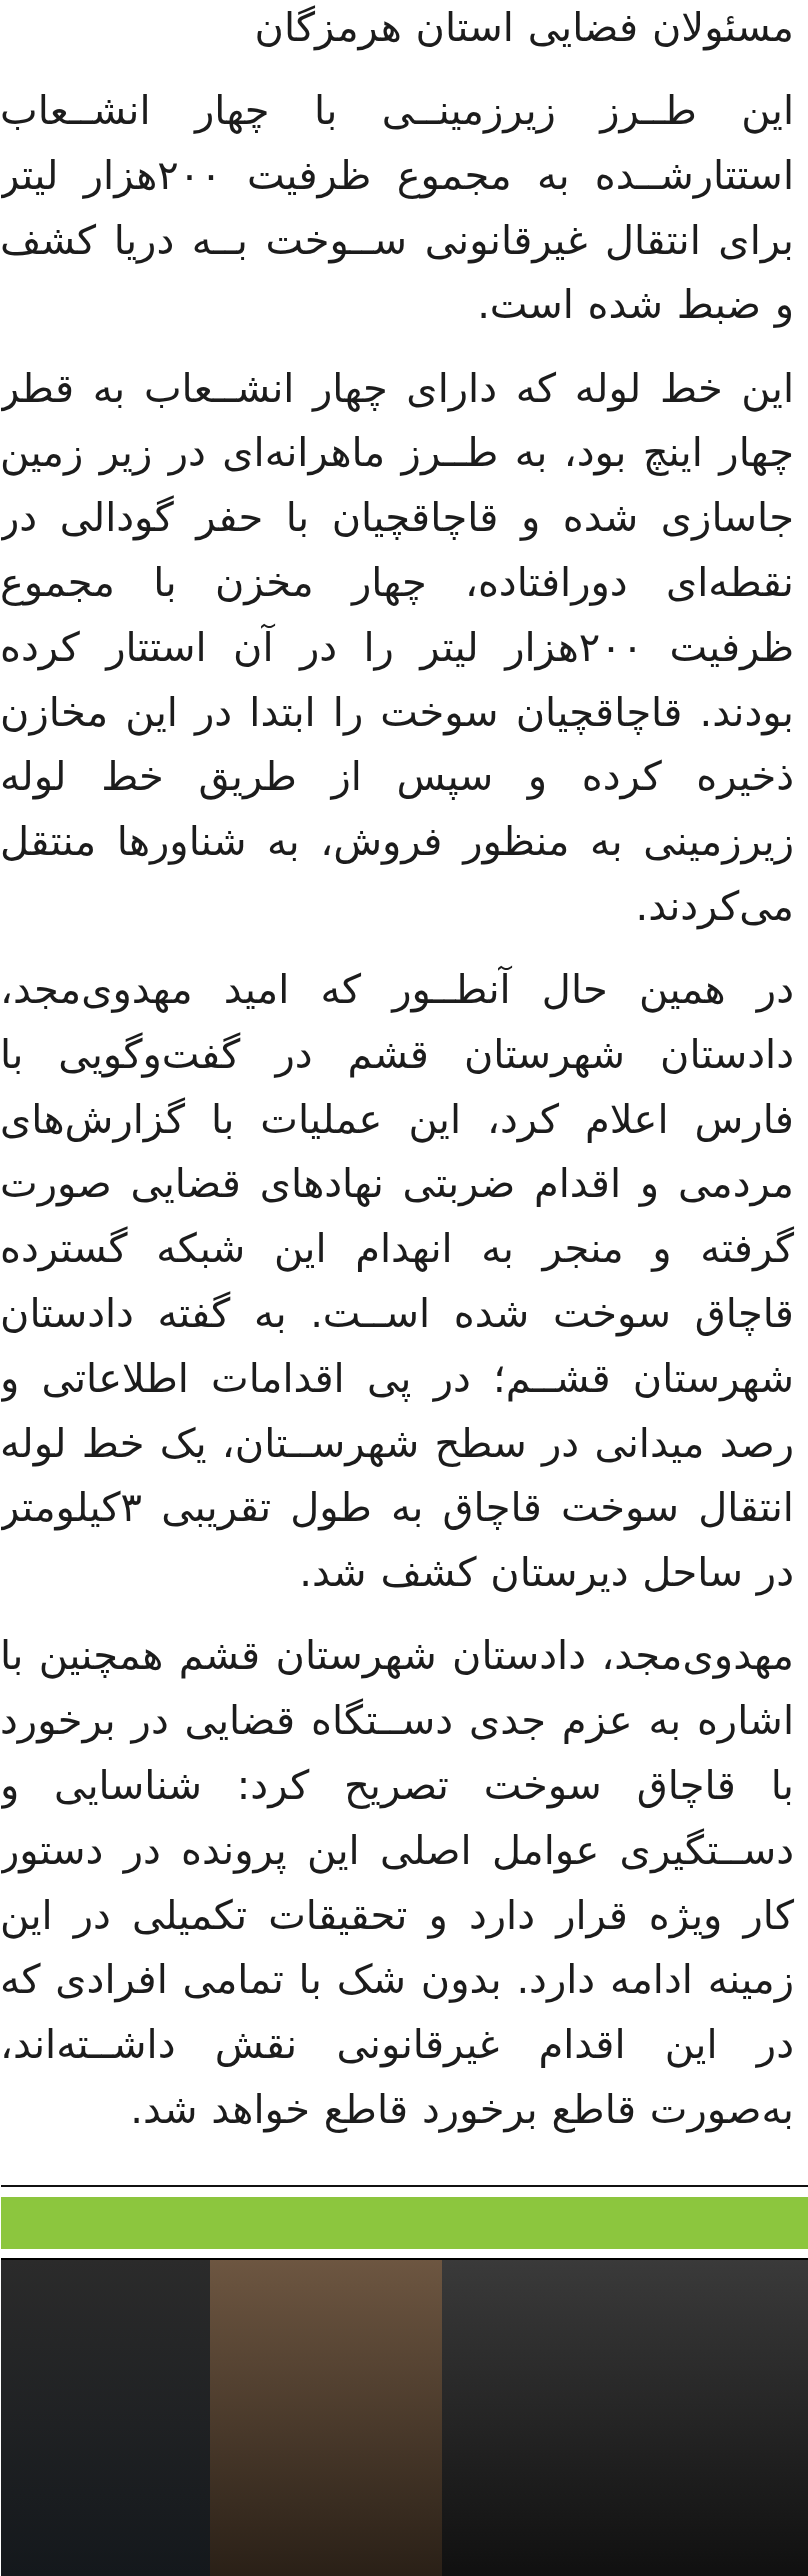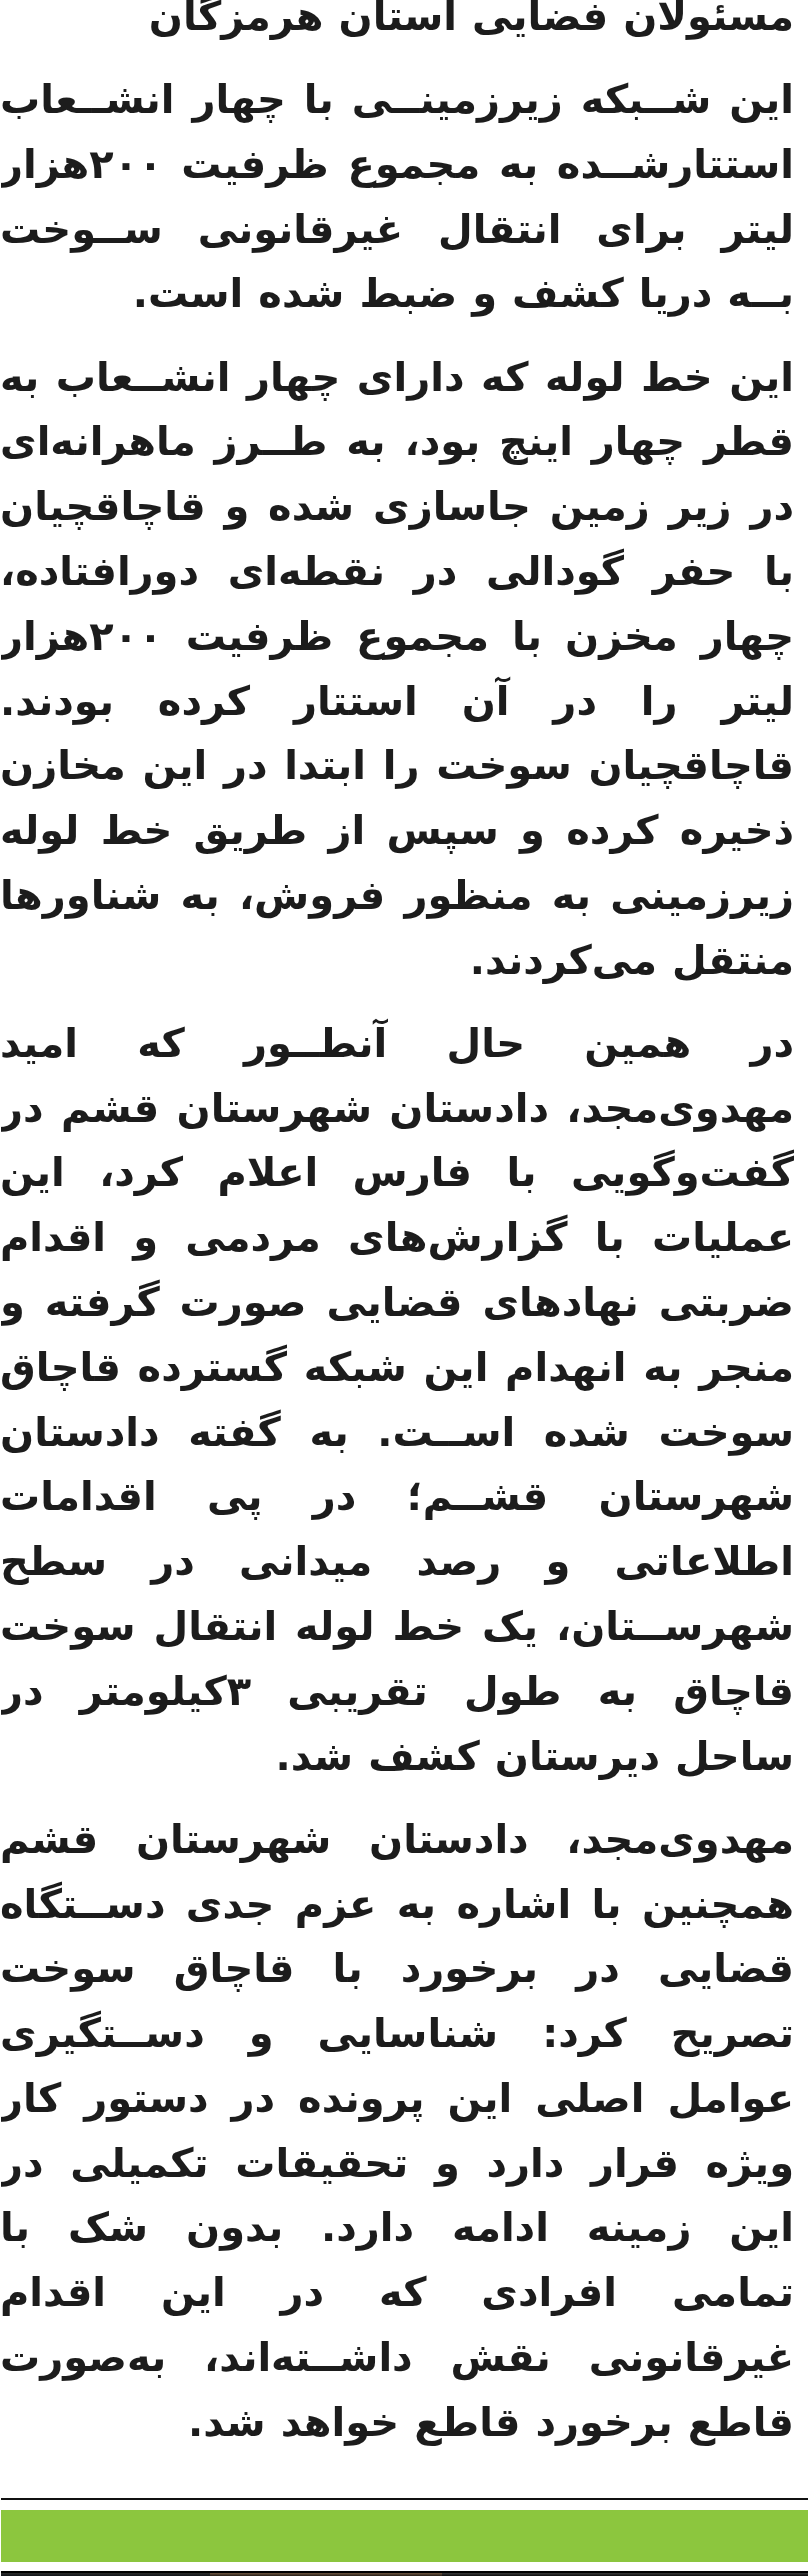--- a/index.html
+++ b/index.html
@@ -19,24 +19,23 @@
     position: absolute;
     inset: 0;
     background: #ffffff;
     display: flex;
     flex-direction: column;
   }
 
   .article-body {
     direction: rtl;
     text-align: right;
-    padding: 0 15px 0 0;
+    padding: 11px 15px 0 0;
     box-sizing: border-box;
     width: 100%;
-    font-weight: bold;
   }
 
   
   .para {
     font-size: 40px;
     line-height: 1.62;
     color: #1c1c1c;
     margin: 0 0 18.3px 0;
     text-align: justify;
     text-justify: inter-word;
@@ -108,21 +107,21 @@
 </style>
 </head>
 <body>
 
 <div class="page">
 
   <div class="article-body">
 
     <p class="para clipped-top">مسئولان فضایی استان هرمزگان</p>
 
-    <p class="para">این شــبکه زیرزمینــی با چهار انشــعاب استتارشــده به مجموع ظرفیت ۲۰۰هزار لیتر برای انتقال غیرقانونی ســوخت بــه دریا کشف و ضبط شده است.</p>
+    <p class="para">این طــرز زیرزمینــی با چهار انشــعاب استتارشــده به مجموع ظرفیت ۲۰۰هزار لیتر برای انتقال غیرقانونی ســوخت بــه دریا کشف و ضبط شده است.</p>
 
     <p class="para">این خط لوله که دارای چهار انشــعاب به قطر چهار اینچ بود، به طــرز ماهرانه‌ای در زیر زمین جاسازی شده و قاچاقچیان با حفر گودالی در نقطه‌ای دورافتاده، چهار مخزن با مجموع ظرفیت ۲۰۰هزار لیتر را در آن استتار کرده بودند. قاچاقچیان سوخت را ابتدا در این مخازن ذخیره کرده و سپس از طریق خط لوله زیرزمینی به منظور فروش، به شناورها منتقل می‌کردند.</p>
 
     <p class="para">در همین حال آنطــور که امید مهدوی‌مجد، دادستان شهرستان قشم در گفت‌وگویی با فارس اعلام کرد، این عملیات با گزارش‌های مردمی و اقدام ضربتی نهادهای قضایی صورت گرفته و منجر به انهدام این شبکه گسترده قاچاق سوخت شده اســت. به گفته دادستان شهرستان قشــم؛ در پی اقدامات اطلاعاتی و رصد میدانی در سطح شهرســتان، یک خط لوله انتقال سوخت قاچاق به طول تقریبی ۳کیلومتر در ساحل دیرستان کشف شد.</p>
 
     <p class="para tight">مهدوی‌مجد، دادستان شهرستان قشم همچنین با اشاره به عزم جدی دســتگاه قضایی در برخورد با قاچاق سوخت تصریح کرد: شناسایی و دســتگیری عوامل اصلی این پرونده در دستور کار ویژه قرار دارد و تحقیقات تکمیلی در این زمینه ادامه دارد. بدون شک با تمامی افرادی که در این اقدام غیرقانونی نقش داشــته‌اند، به‌صورت قاطع برخورد قاطع خواهد شد.</p>
 
   </div>
 
   <div class="spacer-md"></div>

